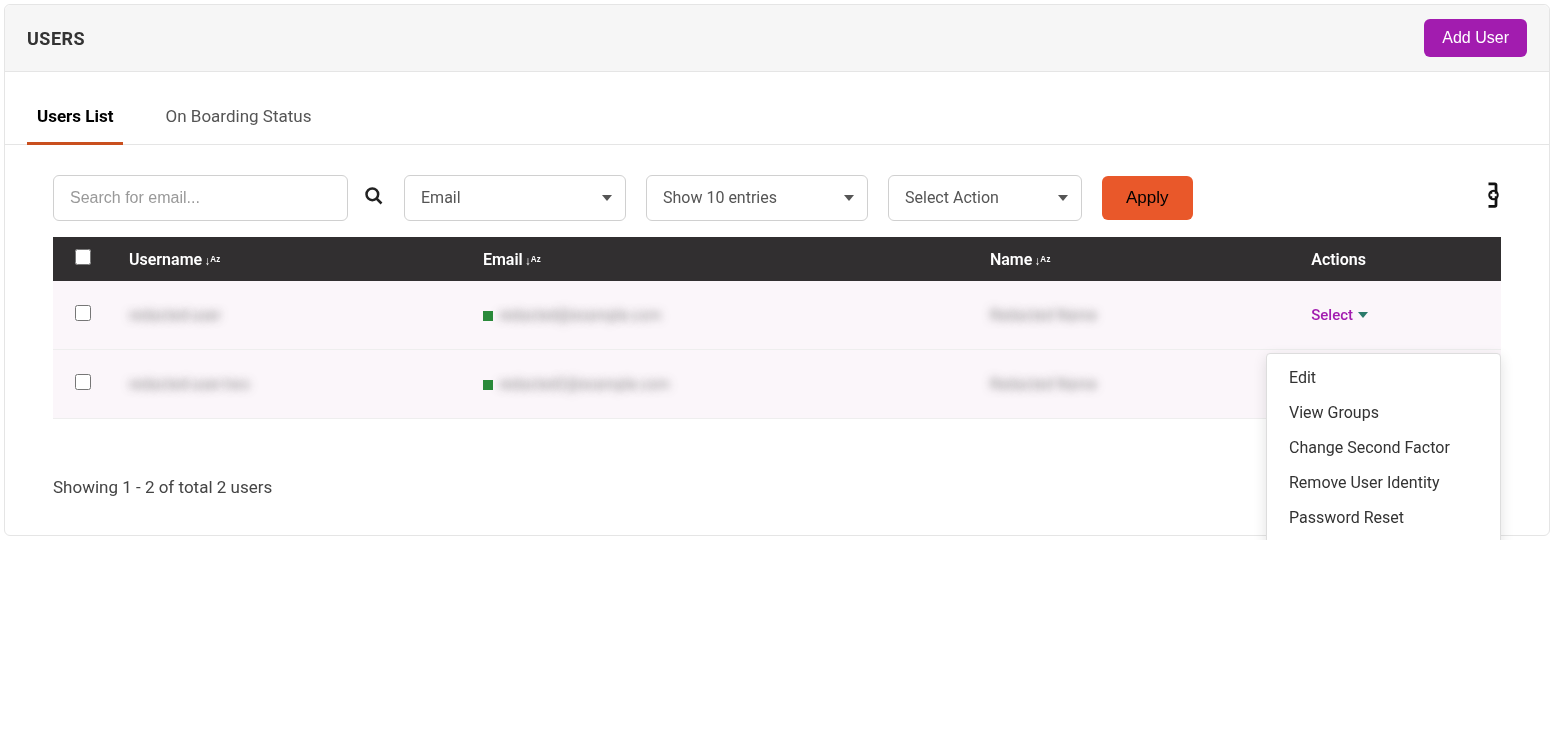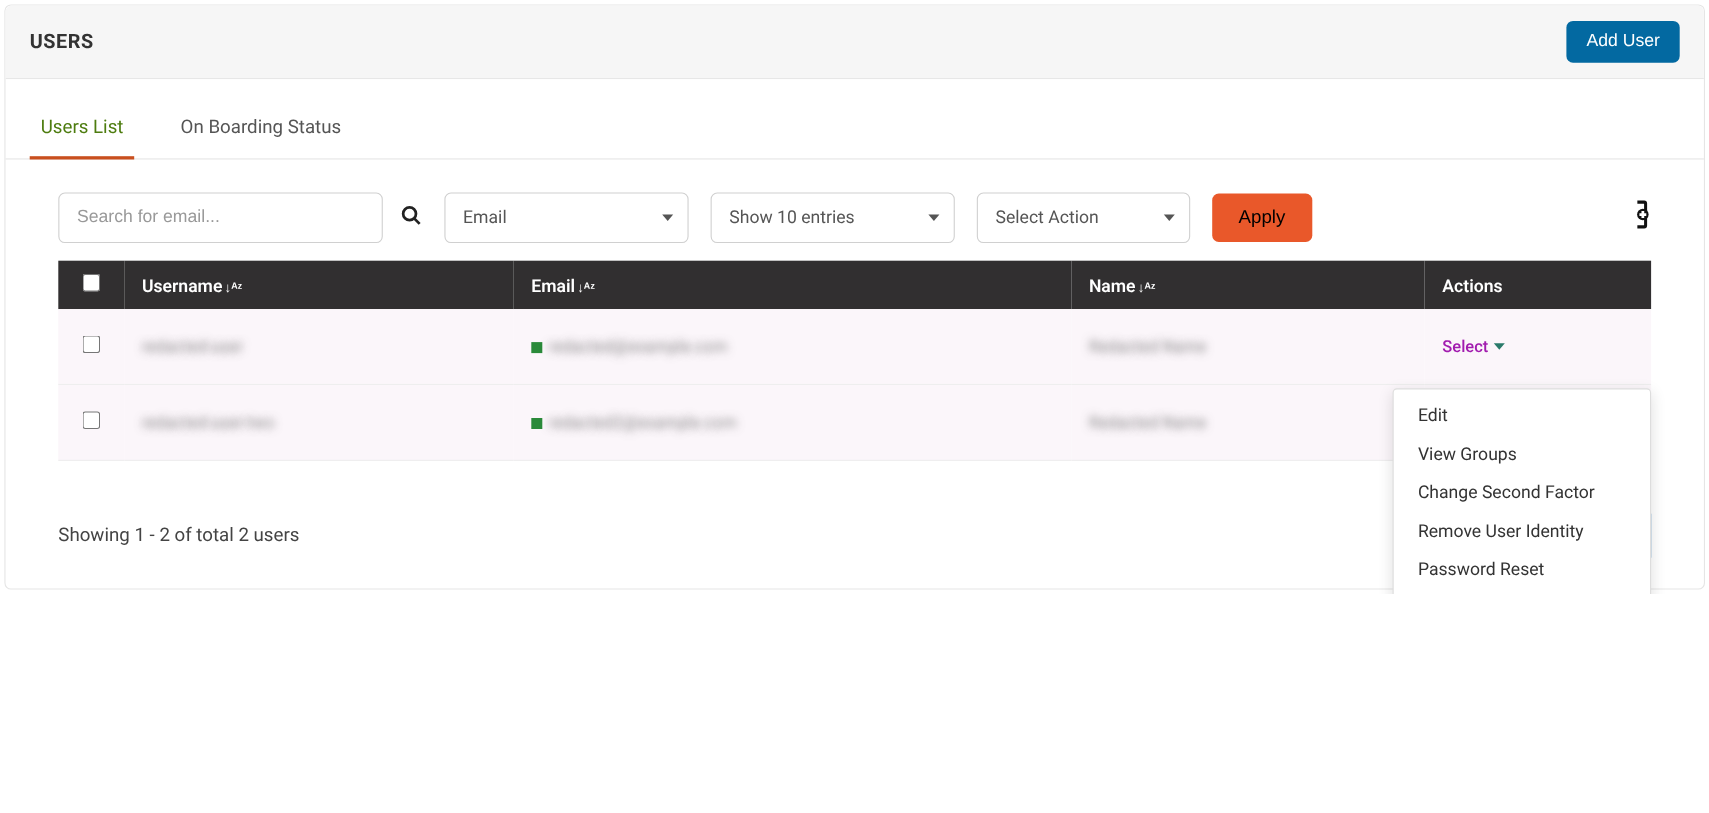--- a/index.html
+++ b/index.html
@@ -34,43 +34,43 @@
   .header-buttons { display: flex; gap: 10px; }
   .btn {
     display: inline-flex;
     align-items: center;
     justify-content: center;
     padding: 10px 18px;
     font-size: 16px;
     border-radius: 6px;
     border: none;
     cursor: pointer;
-    background: #0369a1;
+    background: #a21caf;
     color: #fff;
     white-space: nowrap;
   }
   .tabs {
     display: flex;
     gap: 32px;
     padding: 0 22px;
     border-bottom: 1px solid #e5e5e5;
     margin-top: 20px;
   }
   .tab {
     padding: 14px 10px 16px;
     font-size: 17px;
     color: #555;
     cursor: pointer;
     border-bottom: 3px solid transparent;
     margin-bottom: -1px;
   }
   .tab.active {
-    color: #4d7c0f;
+    color: #000000;
     border-bottom-color: #c94f1e;
-    font-weight: 400;
+    font-weight: 700;
   }
   .filters {
     display: flex;
     align-items: center;
     gap: 20px;
     padding: 30px 48px 16px;
   }
   .search-wrap {
     position: relative;
     display: flex;

